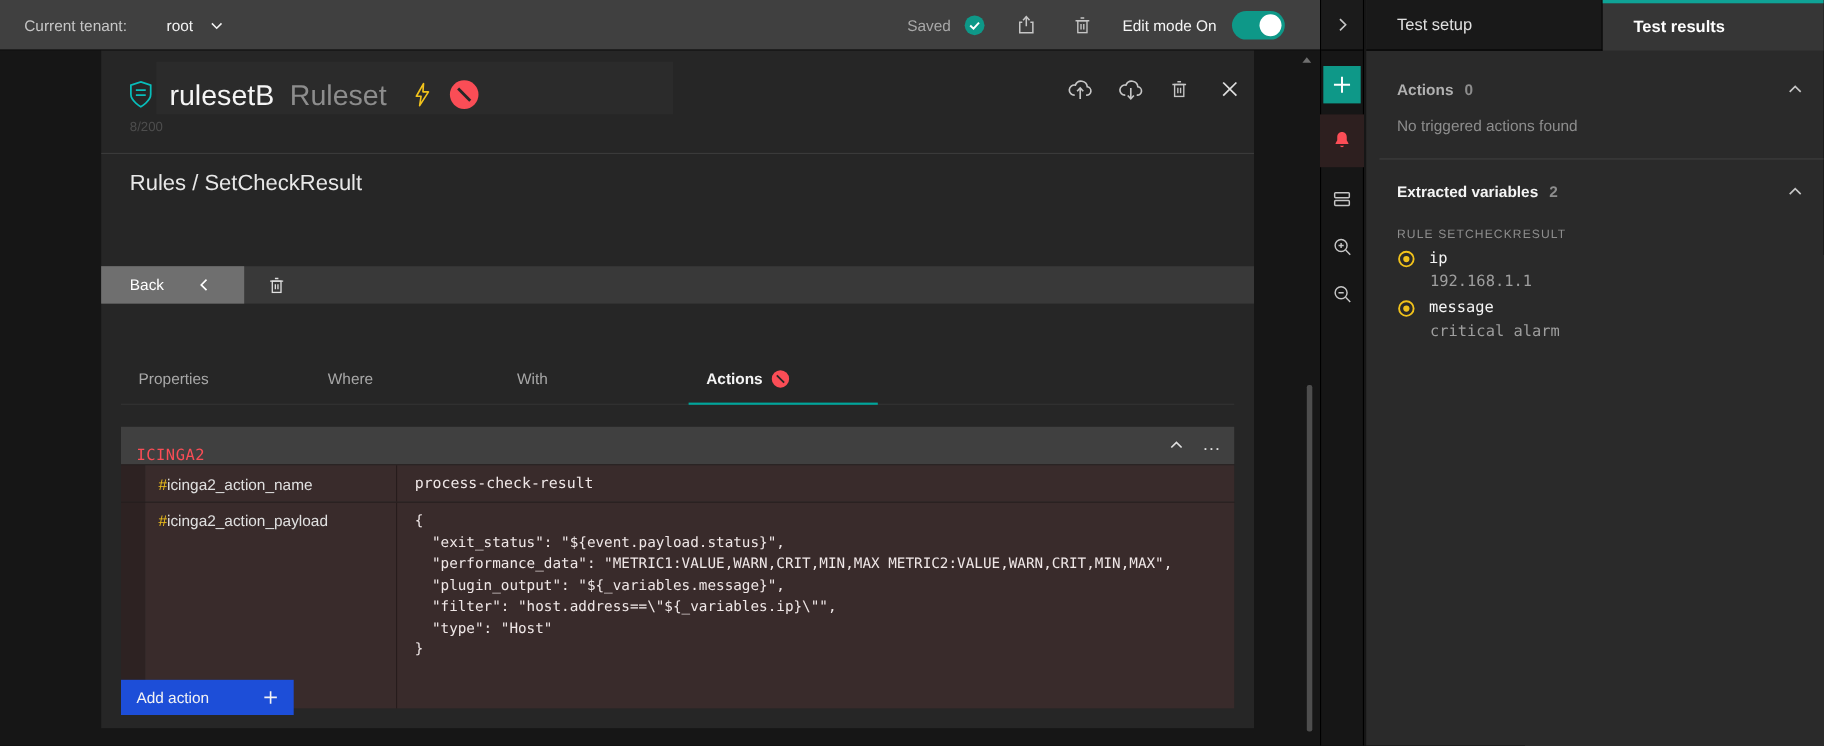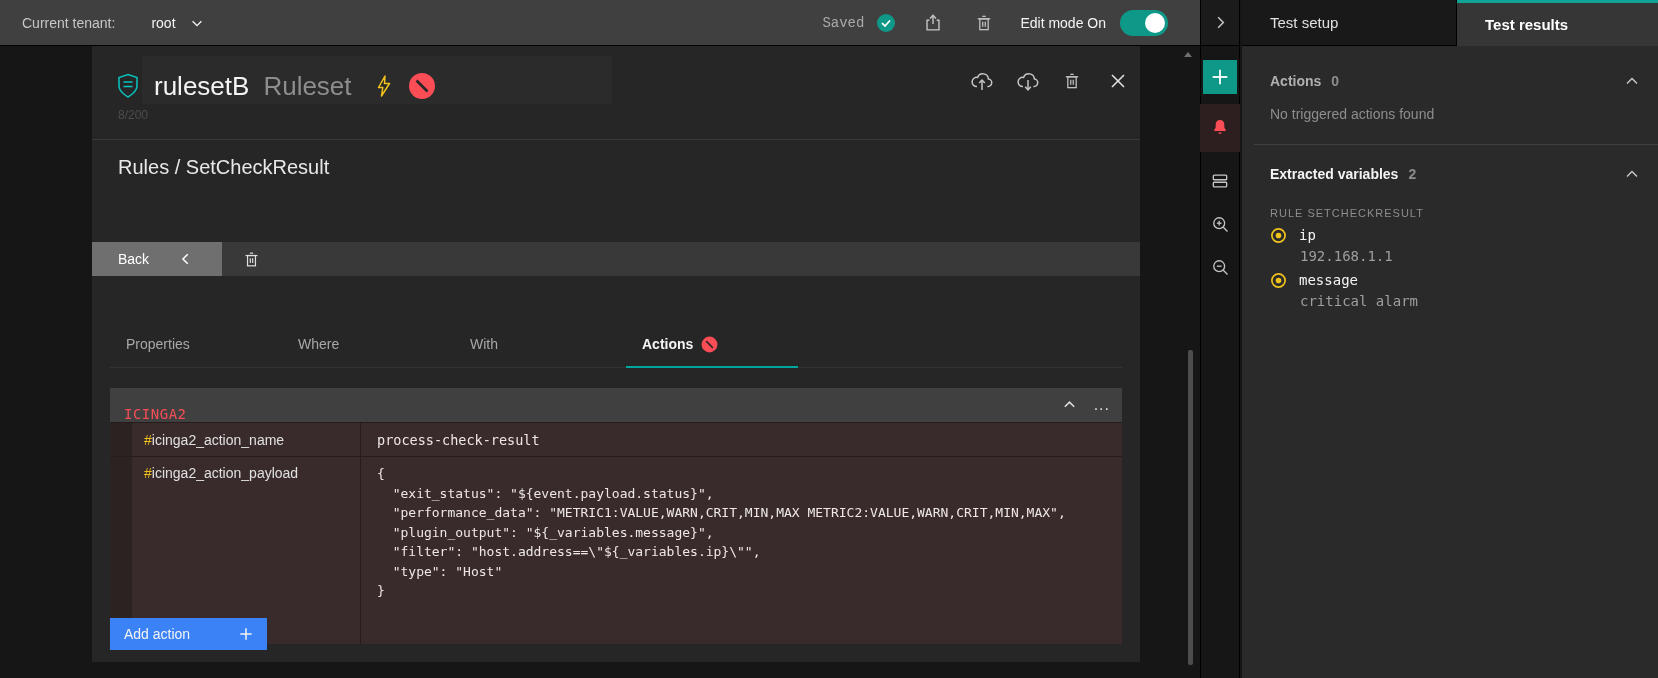--- a/index.html
+++ b/index.html
@@ -14,21 +14,21 @@
   
   .topbar{
     position:absolute; left:0; top:0; width:1200px; height:46px;
     background:#404040; border-bottom:1px solid #000;
     display:flex; align-items:center; padding:0 32px 0 22px;
   }
   .topbar .label{ color:#c6c6c6; }
   .tenant-select{ display:flex; align-items:center; gap:14px; margin-left:36px; cursor:pointer; }
   .tenant-select .val{ color:#f4f4f4; }
   .tb-right{ margin-left:auto; display:flex; align-items:center; }
-  .saved{ display:flex; align-items:center; gap:12px; color:#a8a8a8;font-family:Liberation Mono, monospace; }
+  .saved{ display:flex; align-items:center; gap:12px; color:#a8a8a8; }
   .tb-btn{ background:none; border:none; cursor:pointer; padding:4px; margin-left:22px; }
   .editmode{ color:#f4f4f4; margin-left:22px; }
   .toggle{ margin-left:14px; width:48px; height:26px; border-radius:13px; background:#0e9888;
     position:relative; border:none; cursor:pointer; }
   .toggle .knob{ position:absolute; right:3px; top:3px; width:20px; height:20px; border-radius:50%; background:#fff; }
 
   
   .main-bg{ position:absolute; left:0; top:46px; width:1200px; height:632px; background:#161616; }
   .panel{ position:absolute; left:92px; top:0; width:1048px; height:616px; background:#262626; }
 
@@ -69,21 +69,21 @@
   .ab-row .key{ width:228px; background:#392b2b; padding:8px 8px 0 12px; color:#e0e0e0; }
   .ab-row .key .hash{ color:#f1c21b; }
   .ab-row .val{ flex:1; background:#392b2b; border-left:1px solid #261c1c; padding:7px 10px 0 16px;
     font-family:"DejaVu Sans Mono", monospace; font-size:13.5px; color:#efe7e7; cursor:text; }
   .row-name{ height:34px; }
   .row-name .key, .row-name .val{ padding-top:0; display:flex; align-items:center; }
   .row-payload{ height:188px; }
   .payload-pre{ font-family:"DejaVu Sans Mono", monospace; font-size:13px; line-height:19.5px;
     white-space:pre; padding-top:7px; color:#efe7e7; }
 
-  .add-action{ position:absolute; left:18px; top:572px; width:157px; height:32px; background:#3b82f6;
+  .add-action{ position:absolute; left:18px; top:572px; width:157px; height:32px; background:#1d4ed8;
     border:none; color:#f4f4f4; font-size:14px; display:flex; align-items:center; justify-content:space-between;
     padding:0 14px; cursor:pointer; font-family:"Liberation Sans",sans-serif; }
 
   
   .scroll-up-arrow{ position:absolute; left:1184px; top:6px; width:0; height:0;
     border-left:4px solid transparent; border-right:4px solid transparent; border-bottom:5px solid #6f6f6f; }
   .scroll-thumb{ position:absolute; left:1188px; top:304px; width:5px; height:315px; background:#4d4d4d;
     border-radius:2px; cursor:grab; }
 
   

